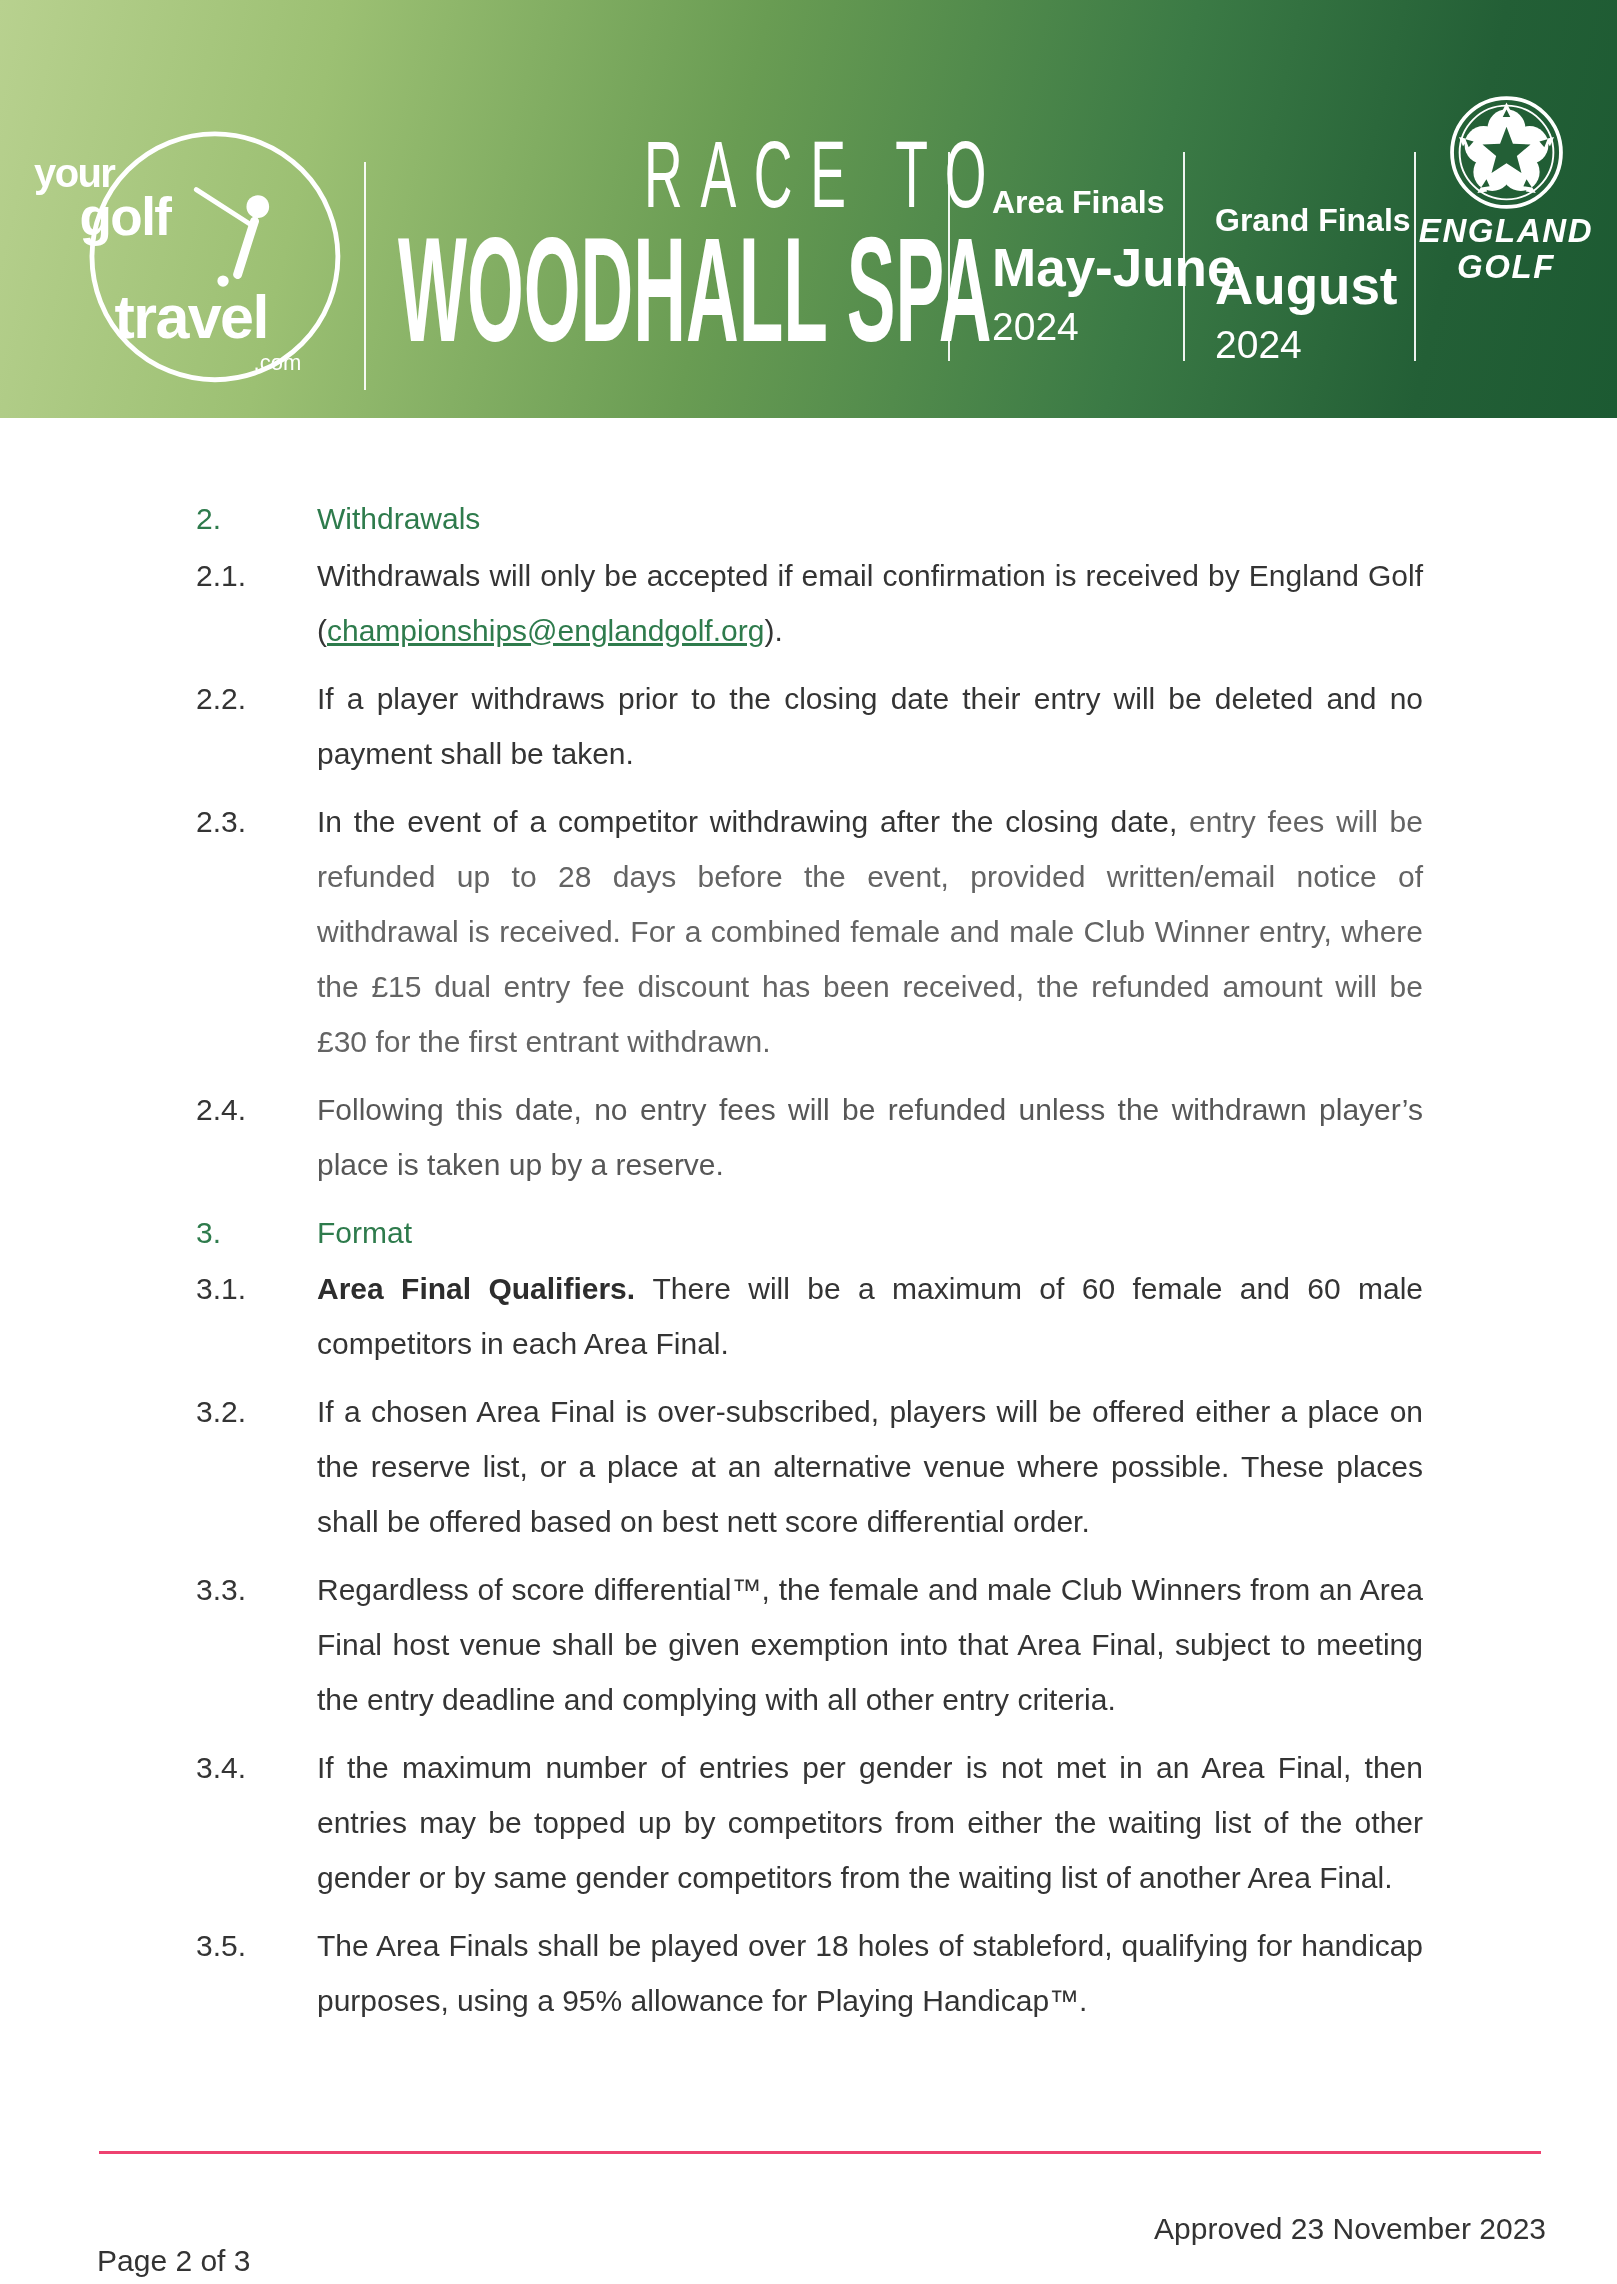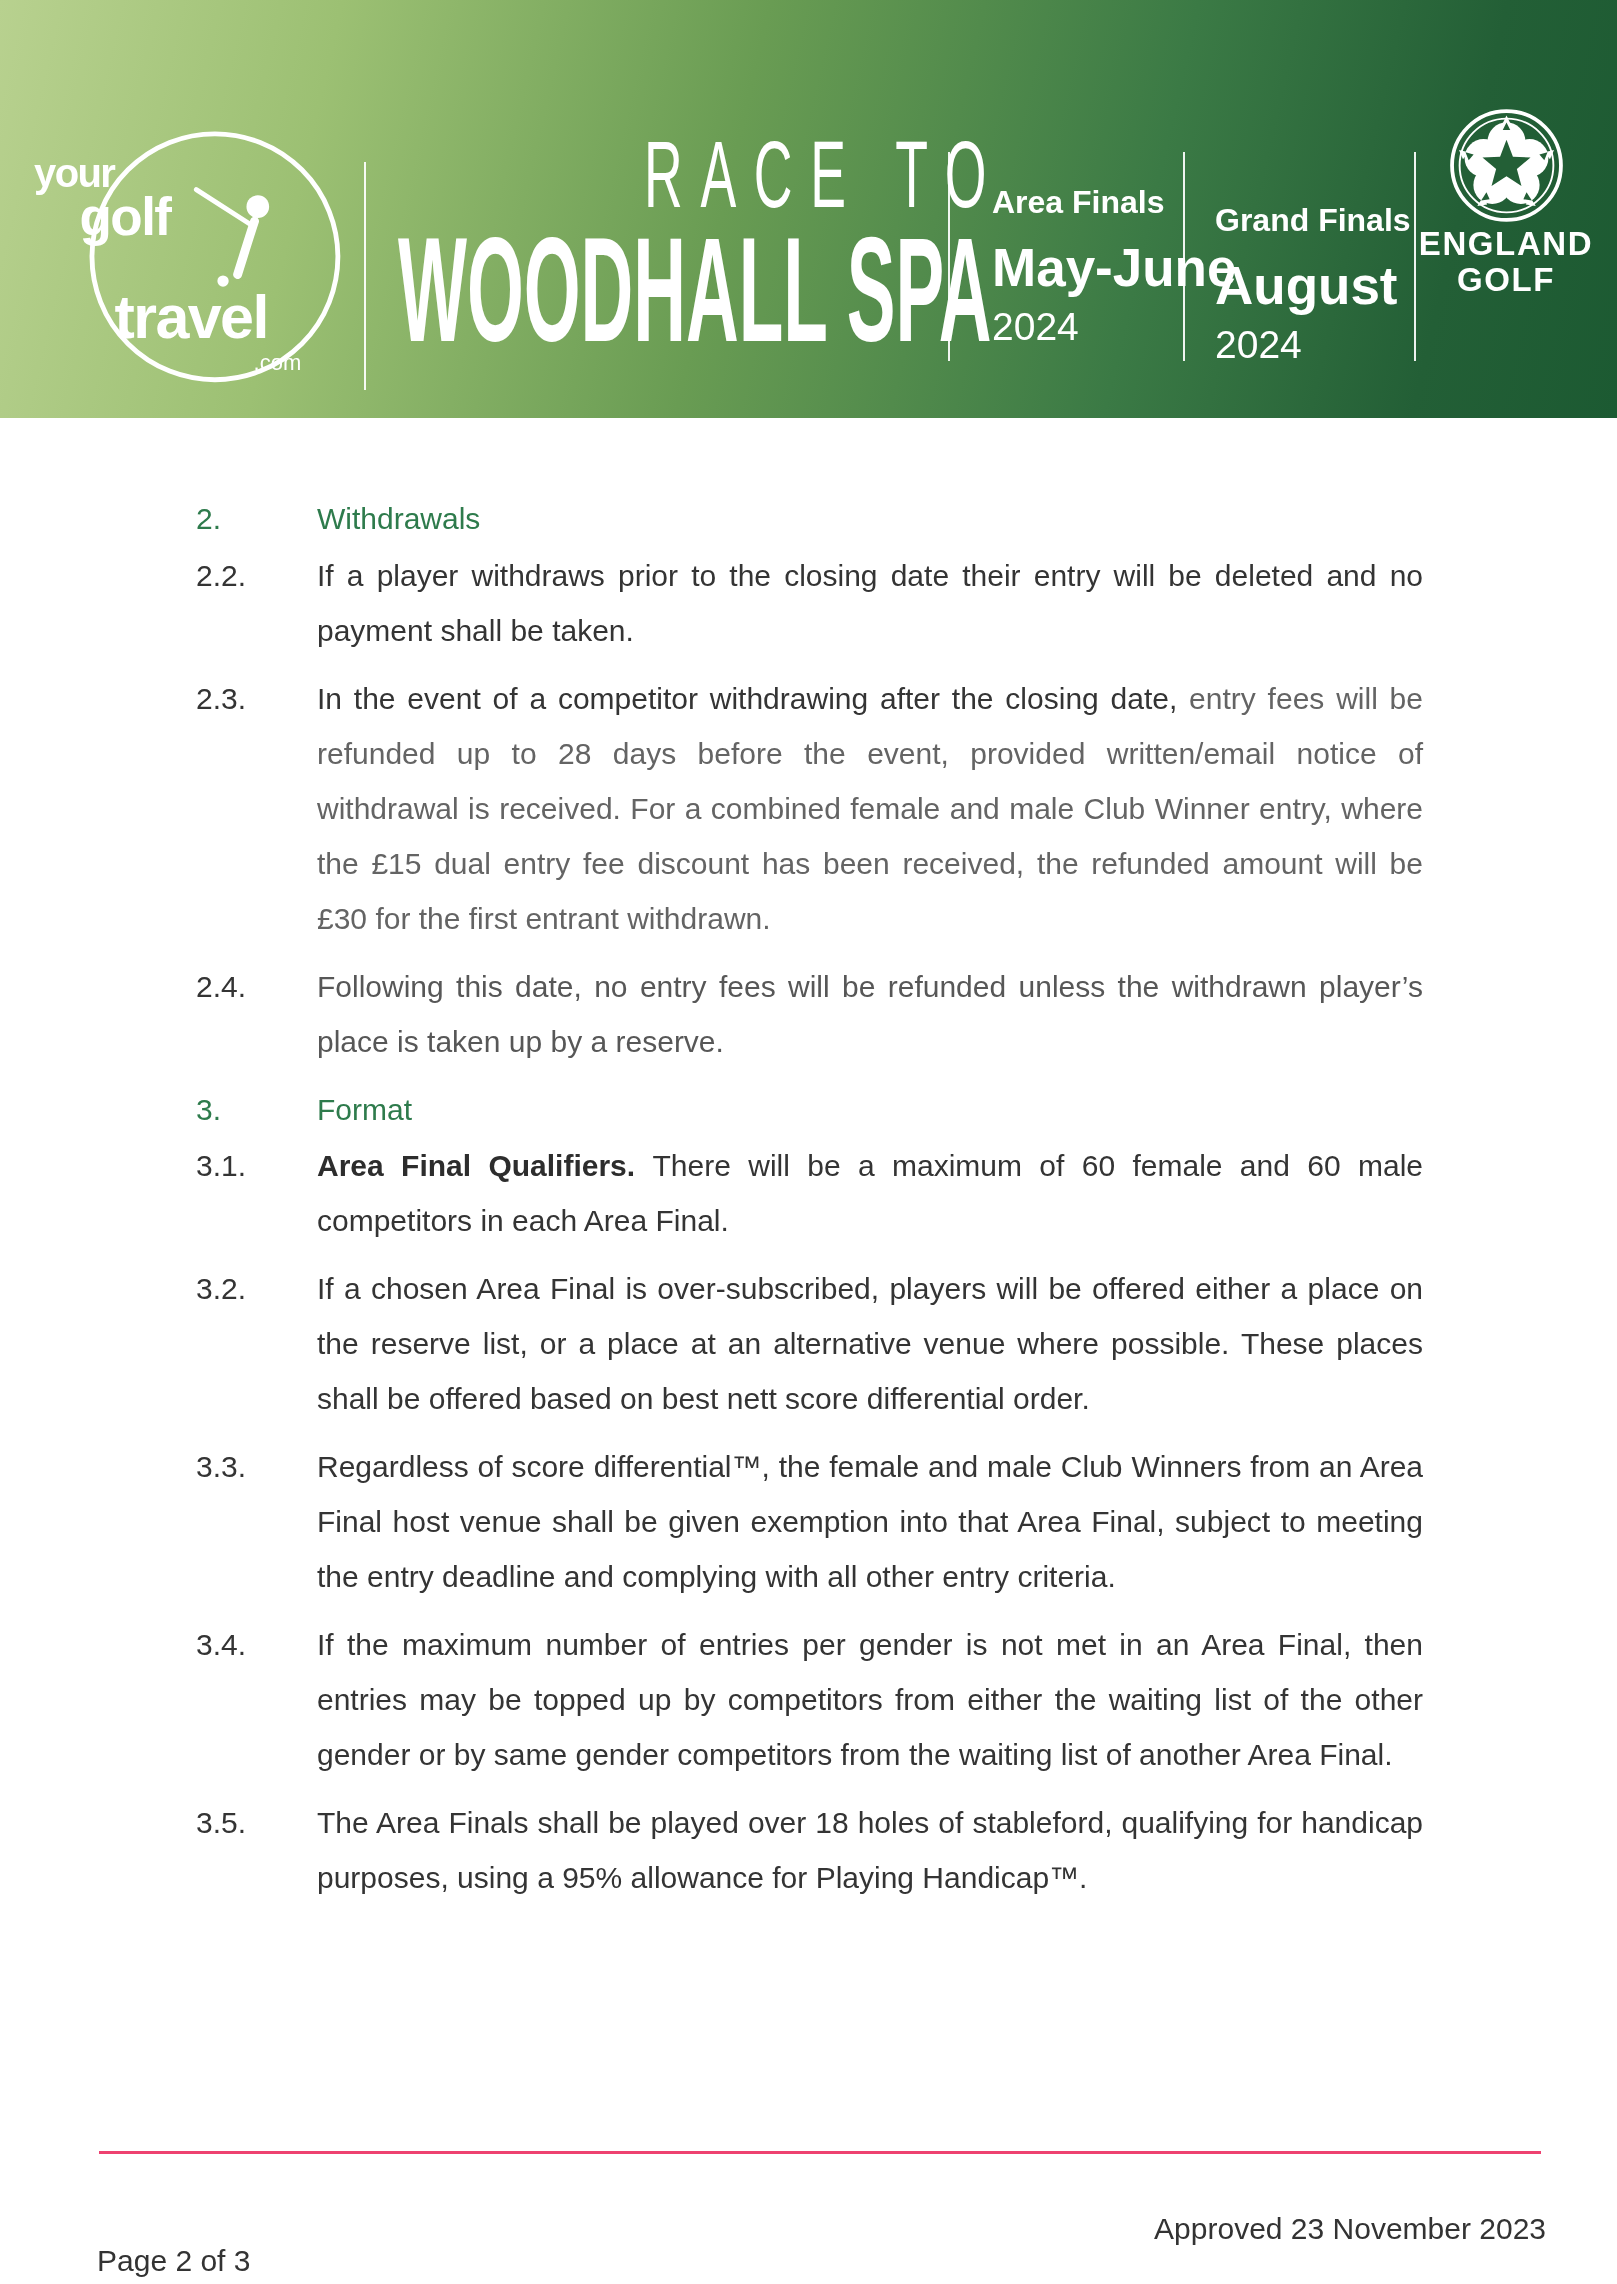--- a/index.html
+++ b/index.html
@@ -45,21 +45,21 @@
 
   
   .dates { position:absolute; top:184px; }
   .dates.area  { left:992px; }
   .dates.grand { left:1215px;margin-top:18px; }
   .dates .lbl { font-size:32px; line-height:36px; font-weight:600; }
   .dates .mon { font-size:53px; line-height:57px; font-weight:700; margin-top:19.4px; white-space:nowrap; }
   .dates .yr  { font-size:39px; line-height:42px; font-weight:400; margin-top:9.7px; }
 
   
-  .eg { position:absolute; left:1408px; top:105px; width:196px; }
+  .eg { position:absolute; left:1408px; top:92px; width:196px;font-style:italic; }
   .eg svg { display:block; margin:0 auto; }
   .eg .nm { text-align:center; font-weight:700; letter-spacing:1.6px; line-height:36px; font-size:33px; }
   .eg .nm.g { margin-top:0; }
 
   
   .doc { position:absolute; left:0; top:418px; width:1617px; padding-top:73px; }
   .row { display:flex; margin-bottom:13px; }
   .row .num {
     width:121px; margin-left:196px; flex:0 0 auto;
     font-size:30px; line-height:55px; color:#343434;
@@ -154,20 +154,24 @@
     <div class="nm g">GOLF</div>
   </div>
 </div>
 
 <div class="doc">
     <div class="row heading">
       <div class="num">2.</div>
       <div class="txt">Withdrawals</div>
     </div>
     <div class="row item">
+      <div class="num">2.1.</div>
+      <div class="txt"><span class="seg-normal">Withdrawals will only be accepted if email confirmation is received by England Golf (</span><a class="seg-link">championships@englandgolf.org</a><span class="seg-normal">).</span></div>
+    </div>
+    <div class="row item">
       <div class="num">2.2.</div>
       <div class="txt"><span class="seg-normal">If a player withdraws prior to the closing date their entry will be deleted and no payment shall be taken.</span></div>
     </div>
     <div class="row item">
       <div class="num">2.3.</div>
       <div class="txt"><span class="seg-normal">In the event of a competitor withdrawing after the closing date, </span><span class="seg-muted">entry fees will be refunded up to 28 days before the event, provided written/email notice of withdrawal is received. For a combined female and male Club Winner entry, where the £15 dual entry fee discount has been received, the refunded amount will be £30 for the first entrant withdrawn.</span></div>
     </div>
     <div class="row item">
       <div class="num">2.4.</div>
       <div class="txt"><span class="seg-mid">Following this date, no entry fees will be refunded unless the withdrawn player’s place is taken up by a reserve.</span></div>

